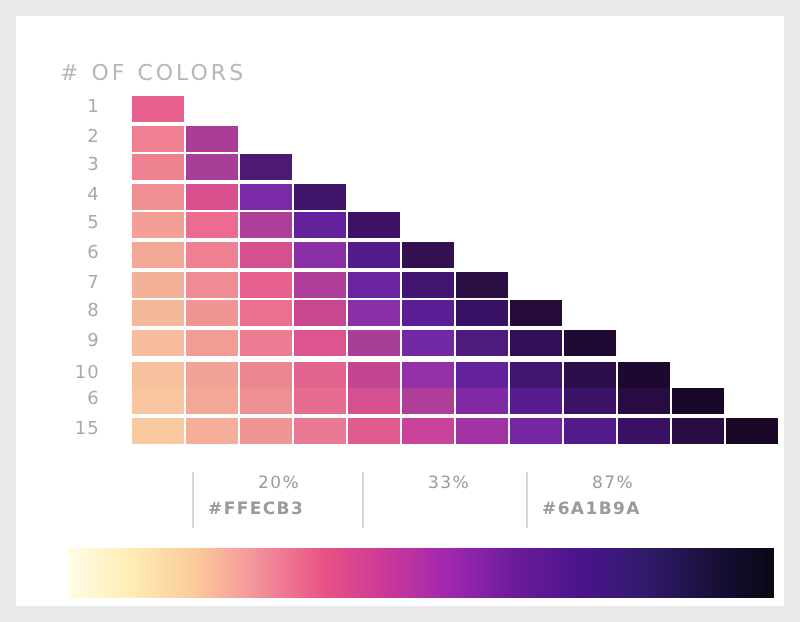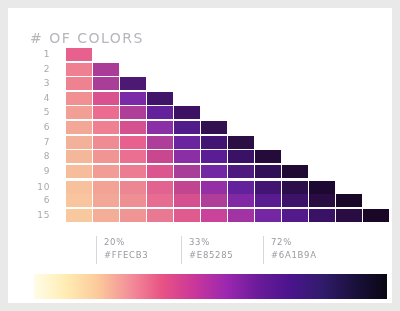--- a/index.html
+++ b/index.html
@@ -9,21 +9,21 @@
     font-family:"DejaVu Sans", sans-serif;
     overflow:hidden;
   }
   #card{
     position:absolute;left:8px;top:8px;
     width:384px;height:295px;
     background:#ffffff;
   }
   #title{
     position:absolute;left:22px;top:22px;
-    font-size:14px;letter-spacing:1.5px;
+    font-size:11px;letter-spacing:1.5px;
     color:#b6b6bb;font-weight:400;
     white-space:nowrap;
   }
   #plot{
     position:absolute;left:18px;top:40px;
     width:350px;height:180px;
   }
   .row{
     position:absolute;left:0;height:13px;width:100%;
   }
@@ -43,25 +43,25 @@
     position:absolute;left:18px;top:228px;
     width:350px;height:30px;
   }
   .legitem{
     position:absolute;top:0;height:28px;
     padding-left:7px;
     border-left:1px solid #d8d8dc;
   }
   .legpct{
     font-size:8.5px;color:#9a9aa0;letter-spacing:.7px;
-    line-height:13px;white-space:nowrap;
+    line-height:13px;white-space:nowrap;margin-left:25px;
   }
   .leghex{
     font-size:8.5px;color:#9a9aa0;letter-spacing:.7px;
-    line-height:13px;white-space:nowrap;
+    line-height:13px;white-space:nowrap;font-weight:bold;
   }
   #gradientbar{
     position:absolute;left:26px;top:266px;
     width:353px;height:25px;
   }
 </style>
 </head>
 <body>
 
 <div id="card">
@@ -209,23 +209,22 @@
       </div>
     </div>
 
   <div id="legend">
       <div class="legitem" style="left: 70px;">
         <div class="legpct">20%</div>
         <div class="leghex">#FFECB3</div>
       </div>
       <div class="legitem" style="left: 155px;">
         <div class="legpct">33%</div>
-        <div class="leghex">#E85285</div>
       </div>
       <div class="legitem" style="left: 237px;">
-        <div class="legpct">72%</div>
+        <div class="legpct">87%</div>
         <div class="leghex">#6A1B9A</div>
       </div>
     </div>
 
   <div id="gradientbar" style="background: linear-gradient(to right, rgb(255, 253, 231) 0%, rgb(255, 236, 179) 9.09%, rgb(251, 201, 154) 18.18%, rgb(243, 142, 154) 27.27%, rgb(232, 82, 133) 36.36%, rgb(201, 55, 154) 45.45%, rgb(156, 39, 176) 54.55%, rgb(106, 27, 154) 63.64%, rgb(74, 20, 140) 72.73%, rgb(49, 27, 107) 81.82%, rgb(26, 16, 60) 90.91%, rgb(10, 6, 18) 100%);"></div>
 
 </div>
 
 </body></html>

